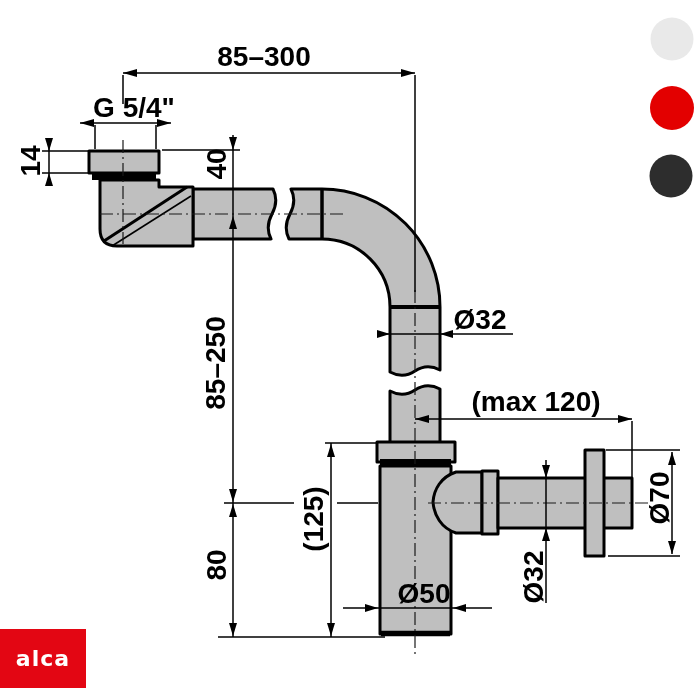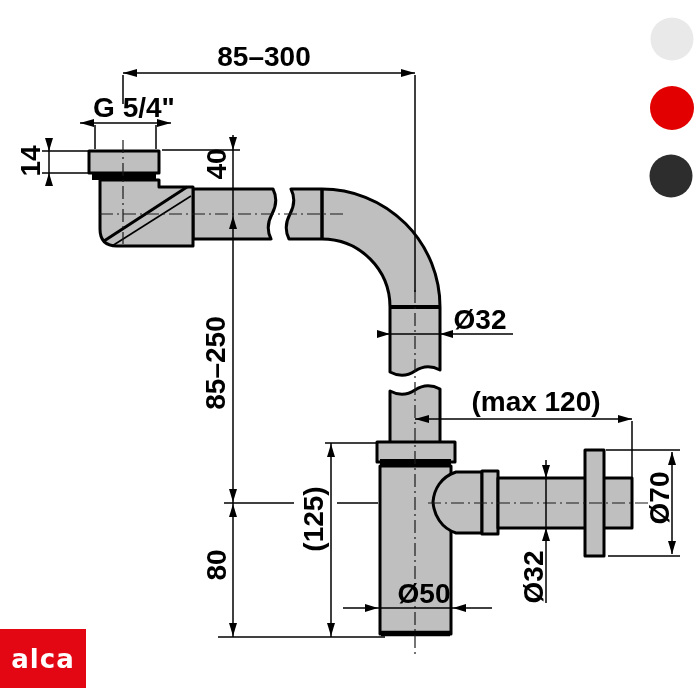--- a/index.html
+++ b/index.html
@@ -3,21 +3,21 @@
 <meta charset="utf-8">
 <style>
   html,body{margin:0;padding:0;background:#fff;}
   .stage{position:relative;width:700px;height:700px;background:#fff;overflow:hidden;
          font-family:"Liberation Sans",sans-serif;}
   svg{position:absolute;left:0;top:0;}
   .dimtext{font-family:"Liberation Sans",sans-serif;font-size:28px;font-weight:bold;fill:#000;}
   .logo{position:absolute;left:0;top:629px;width:86px;height:59px;background:#e30613;
         display:flex;align-items:center;justify-content:center;}
   .logo span{color:#fff;font-family:"DejaVu Sans",sans-serif;font-weight:bold;
-             font-size:26px;letter-spacing:1px;line-height:1;text-align:right;}
+             font-size:22px;letter-spacing:1px;line-height:1;text-align:right;}
 </style>
 </head>
 <body>
 
 <div class="stage">
 <svg width="700" height="700" viewBox="0 0 700 700">
 
   <g fill="#bfbfbf" stroke="#000" stroke-width="3" stroke-linejoin="round">
 
     <path d="M193,189 L273,189 Q279,201 272,214 Q265,227 271,239 L193,239 Z"></path>

